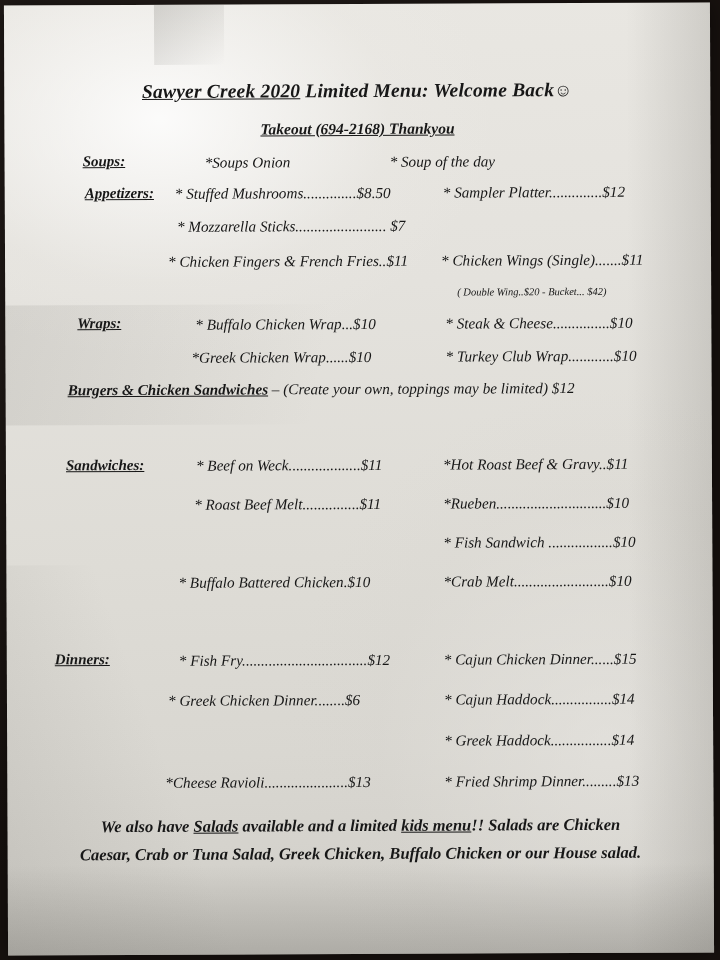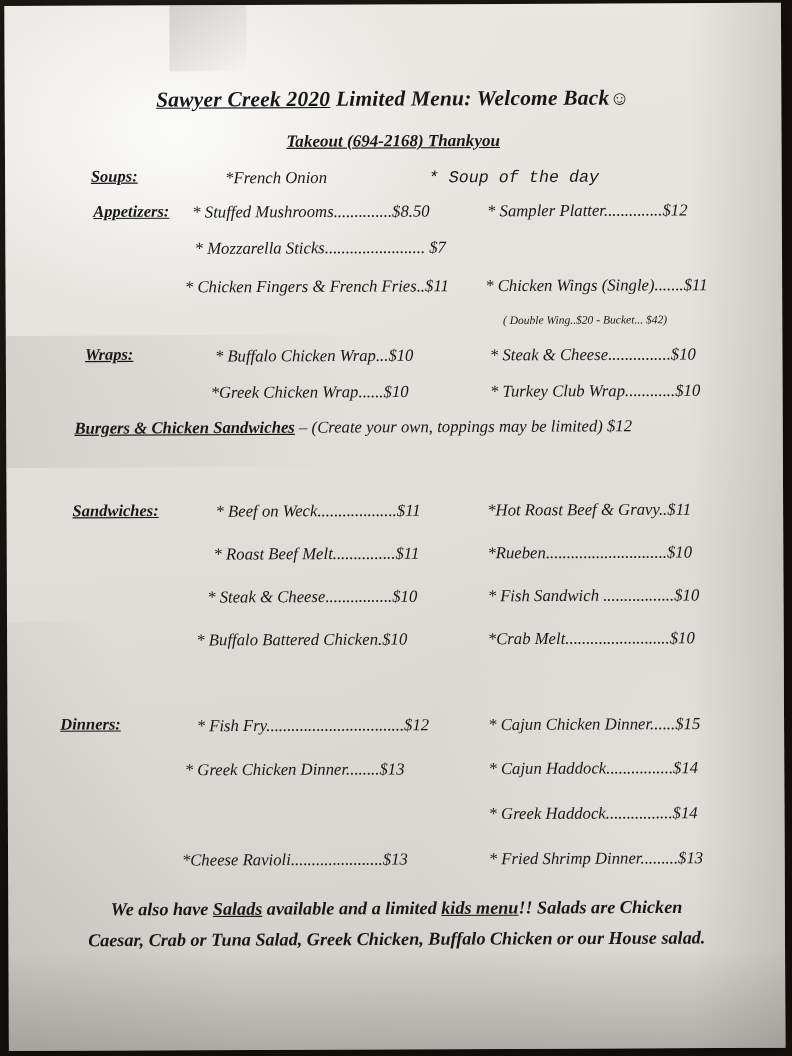--- a/index.html
+++ b/index.html
@@ -156,22 +156,22 @@
 
     <div id="content">
 
       <div class="title">
         <span class="u">Sawyer Creek 2020</span><span> Limited Menu: Welcome Back</span><span class="smiley">☺</span>
       </div>
 
       <div class="subtitle">Takeout (694-2168) Thankyou</div>
 
       <div class="lbl" style="left:78px; top:148px;">Soups:</div>
-      <div class="item" style="left:200px; top:149px;">*French Onion</div>
-      <div class="item" style="left:385px; top:149px;font-family:Liberation Mono, monospace;">* Soup of the day</div>
+      <div class="item" style="left:200px; top:149px;">*Soups Onion</div>
+      <div class="item" style="left:385px; top:149px;">* Soup of the day</div>
 
       <div class="lbl" style="left:80px; top:180px;">Appetizers:</div>
       <div class="item" style="left:170px; top:180px;">* Stuffed Mushrooms..............$8.50</div>
       <div class="item" style="left:438px; top:180px;">* Sampler Platter..............$12</div>
 
       <div class="item" style="left:172px; top:213px;">* Mozzarella Sticks........................ $7</div>
 
       <div class="item" style="left:163px; top:248px;">* Chicken Fingers &amp; French Fries..$11</div>
       <div class="item" style="left:436px; top:248px;">* Chicken Wings (Single).......$11</div>
 
@@ -188,31 +188,30 @@
         <span class="u">Burgers &amp; Chicken Sandwiches</span><span class="norm"> – (Create your own, toppings may be limited) $12</span>
       </div>
 
       <div class="lbl" style="left:60px; top:452px;">Sandwiches:</div>
       <div class="item" style="left:190px; top:452px;">* Beef on Weck...................$11</div>
       <div class="item" style="left:437px; top:452px;">*Hot Roast Beef &amp; Gravy..$11</div>
 
       <div class="item" style="left:188px; top:491px;">* Roast Beef Melt...............$11</div>
       <div class="item" style="left:437px; top:491px;">*Rueben.............................$10</div>
 
-      <div class="item" style="left:182px; top:530px;">* Steak &amp; Cheese................$10</div>
       <div class="item" style="left:437px; top:530px;">* Fish Sandwich .................$10</div>
 
       <div class="item" style="left:172px; top:569px;">* Buffalo Battered Chicken.$10</div>
       <div class="item" style="left:437px; top:569px;">*Crab Melt.........................$10</div>
 
       <div class="lbl" style="left:48px; top:646px;">Dinners:</div>
       <div class="item" style="left:172px; top:647px;">* Fish Fry.................................$12</div>
       <div class="item" style="left:437px; top:647px;">* Cajun Chicken Dinner......$15</div>
 
-      <div class="item" style="left:161px; top:687px;">* Greek Chicken Dinner........$13</div>
+      <div class="item" style="left:161px; top:687px;">* Greek Chicken Dinner........$6</div>
       <div class="item" style="left:437px; top:687px;">* Cajun Haddock................$14</div>
 
       <div class="item" style="left:437px; top:728px;">* Greek Haddock................$14</div>
 
       <div class="item" style="left:158px; top:769px;">*Cheese Ravioli......................$13</div>
       <div class="item" style="left:437px; top:769px;">* Fried Shrimp Dinner.........$13</div>
 
       <div class="footer l1">
         <span>We also have </span><span class="u">Salads</span><span> available and a limited </span><span class="u">kids menu</span><span>!! Salads are Chicken</span>
       </div>

